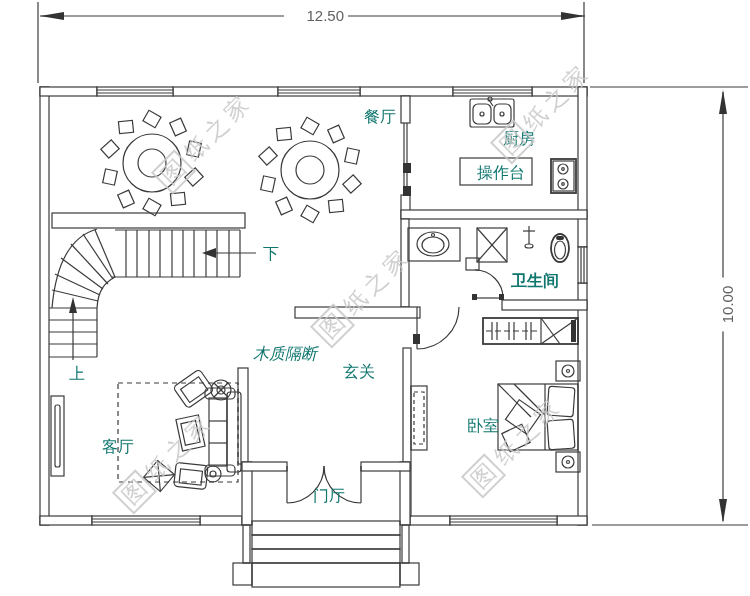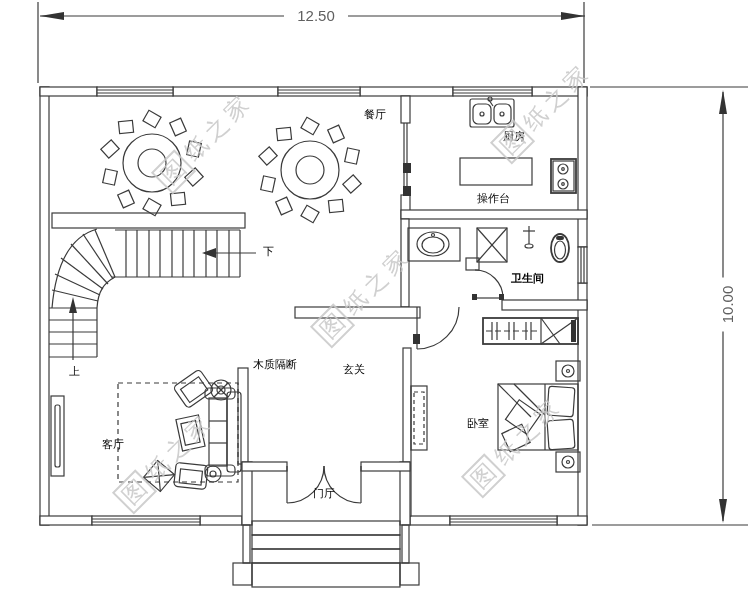--- a/index.html
+++ b/index.html
@@ -3,21 +3,21 @@
 <meta charset="utf-8">
 <style>
   html,body{margin:0;padding:0;background:#fff;}
   .canvas{position:relative;width:750px;height:596px;background:#fff;
           font-family:"Liberation Sans",sans-serif;overflow:hidden;}
   .plan-svg{position:absolute;left:0;top:0;}
   .plan-svg *{stroke:#3b3b3b;stroke-width:1.2;fill:none;}
   .plan-svg .wall{fill:#ffffff;}
   .plan-svg .dark{fill:#333;stroke:none;}
   .plan-svg .thick{stroke-width:1.8;}
-  .lbl{position:absolute;color:#000000;font-size:11px;line-height:1;white-space:nowrap;}
+  .lbl{position:absolute;color:#0f766e;font-size:16px;line-height:1;white-space:nowrap;}
   .dim{position:absolute;color:#606060;font-size:15px;line-height:1;background:#fff;
        padding:0 4px;text-align:center;}
   .dim-v{transform:rotate(-90deg);transform-origin:center;}
   .wm{position:absolute;transform:rotate(-45deg);transform-origin:center;
       color:#c8c8c8;font-size:23px;line-height:1;letter-spacing:5px;white-space:nowrap;
       opacity:.85;display:flex;align-items:center;}
   .wm .box{display:inline-block;border:2px solid currentColor;padding:2px 3px;margin-right:5px;letter-spacing:0;}
 </style>
 </head>
 <body>
@@ -327,29 +327,29 @@
       <rect x="402" y="525" width="7" height="38"></rect>
       <rect x="252" y="521" width="148" height="14"></rect>
       <rect x="252" y="535" width="148" height="14"></rect>
       <rect x="252" y="549" width="148" height="14"></rect>
       <rect x="252" y="563" width="148" height="24"></rect>
       <rect x="233" y="563" width="19" height="22"></rect>
       <rect x="400" y="563" width="19" height="22"></rect>
     </g>
   </svg>
 
-  <div class="dim" style="left:284px;top:8px;width:56px;">12.50</div>
+  <div class="dim" style="left:284px;top:8px;width:56px;text-align:right;">12.50</div>
   <div class="dim dim-v" style="left:700px;top:297px;width:46px;">10.00</div>
 
   <div class="lbl" style="left:364px;top:109px;">餐厅</div>
   <div class="lbl" style="left:503px;top:131px;">厨房</div>
-  <div class="lbl" style="left:477px;top:165px;margin-top:28px;">操作台</div>
+  <div class="lbl" style="left:477px;top:165px;">操作台</div>
   <div class="lbl" style="left:511px;top:273px;font-weight:bold;">卫生间</div>
   <div class="lbl" style="left:343px;top:364px;">玄关</div>
-  <div class="lbl" style="left:253px;top:359px;">木质隔断</div>
+  <div class="lbl" style="left:253px;top:346px;font-style:italic;">木质隔断</div>
   <div class="lbl" style="left:102px;top:430px;margin-top:9px;">客厅</div>
   <div class="lbl" style="left:467px;top:418px;">卧室</div>
   <div class="lbl" style="left:313px;top:488px;font-family:Liberation Serif, serif;">门厅</div>
   <div class="lbl" style="left:263px;top:246px;">下</div>
   <div class="lbl" style="left:69px;top:366px;">上</div>
 
   <div class="wm" style="left:144px;top:125px;">
     <span class="box">图</span>
       <span>纸之家</span>
   </div>

